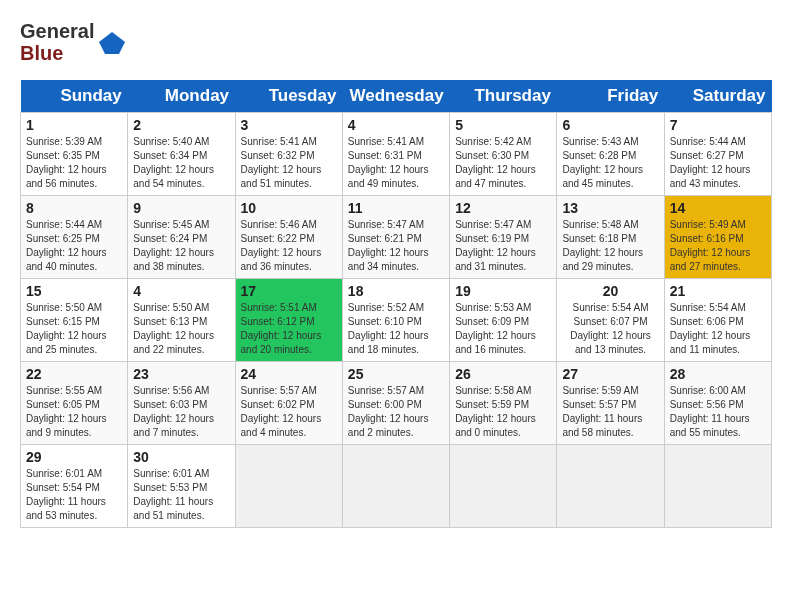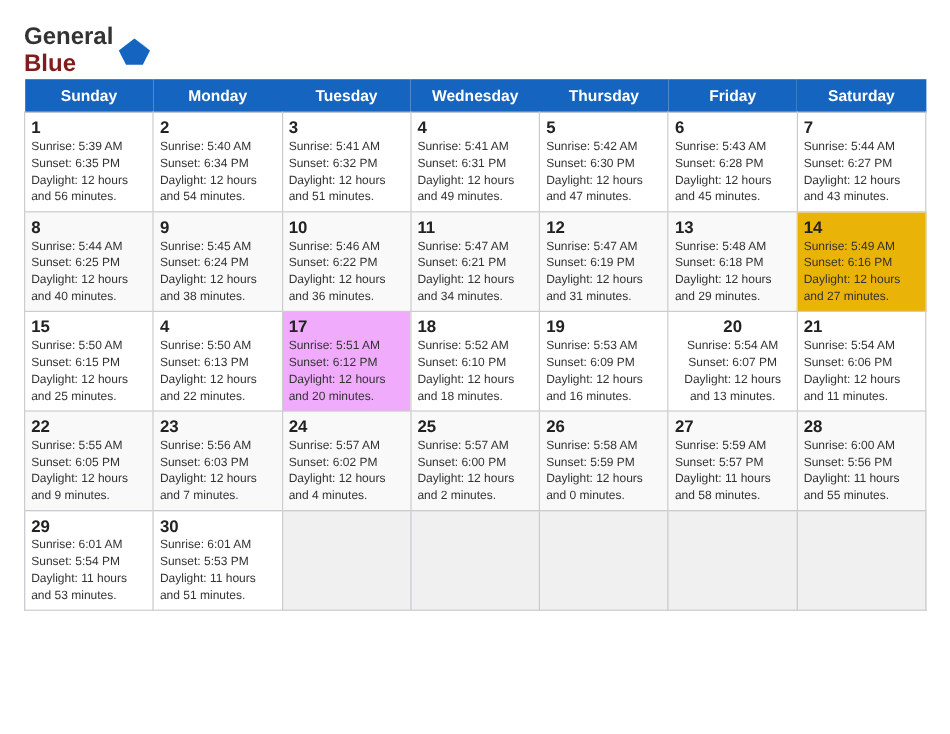--- a/index.html
+++ b/index.html
@@ -7,40 +7,40 @@
       font-family: Arial, sans-serif;
       background: #fff;
       width: 792px;
       min-height: 612px;
       padding: 20px;
     }
     .header-area {
       display: flex;
       justify-content: space-between;
       align-items: flex-end;
-      margin-bottom: 2px;
+      margin-bottom: 16px;
     }
     .logo {
       display: flex;
       align-items: center;
     }
     .title-area {
       text-align: right;
     }
     table {
       width: 100%;
       border-collapse: collapse;
       font-size: 11px;
     }
     th {
       background-color: #1565c0;
       color: #fff;
-      text-align: center;
+      text-align: right;
       padding: 6px 6px;
-      font-size: 13px;
+      font-size: 17px;
       font-weight: bold;
     }
     td {
       border: 1px solid #ccc;
       vertical-align: top;
       padding: 4px 5px;
       width: calc(100% / 7);
       min-height: 80px;
       color: #222;
       background: #fff;
@@ -165,21 +165,21 @@
       </tr>
       <tr style="background: rgb(255, 255, 255);">
         <td style="background: rgb(255, 255, 255);">
           <span class="day-number">15</span>
           <div class="day-detail">Sunrise: 5:50 AM<br>Sunset: 6:15 PM<br>Daylight: 12 hours and 25 minutes.</div>
         </td>
         <td style="background: rgb(255, 255, 255);">
           <span class="day-number">4</span>
           <div class="day-detail">Sunrise: 5:50 AM<br>Sunset: 6:13 PM<br>Daylight: 12 hours and 22 minutes.</div>
         </td>
-        <td style="background: #f0abfc;">
+        <td style="background: #22c55e;">
           <span class="day-number">17</span>
           <div class="day-detail">Sunrise: 5:51 AM<br>Sunset: 6:12 PM<br>Daylight: 12 hours and 20 minutes.</div>
         </td>
         <td style="background: rgb(255, 255, 255);">
           <span class="day-number">18</span>
           <div class="day-detail">Sunrise: 5:52 AM<br>Sunset: 6:10 PM<br>Daylight: 12 hours and 18 minutes.</div>
         </td>
         <td style="background: rgb(255, 255, 255);">
           <span class="day-number">19</span>
           <div class="day-detail">Sunrise: 5:53 AM<br>Sunset: 6:09 PM<br>Daylight: 12 hours and 16 minutes.</div>

